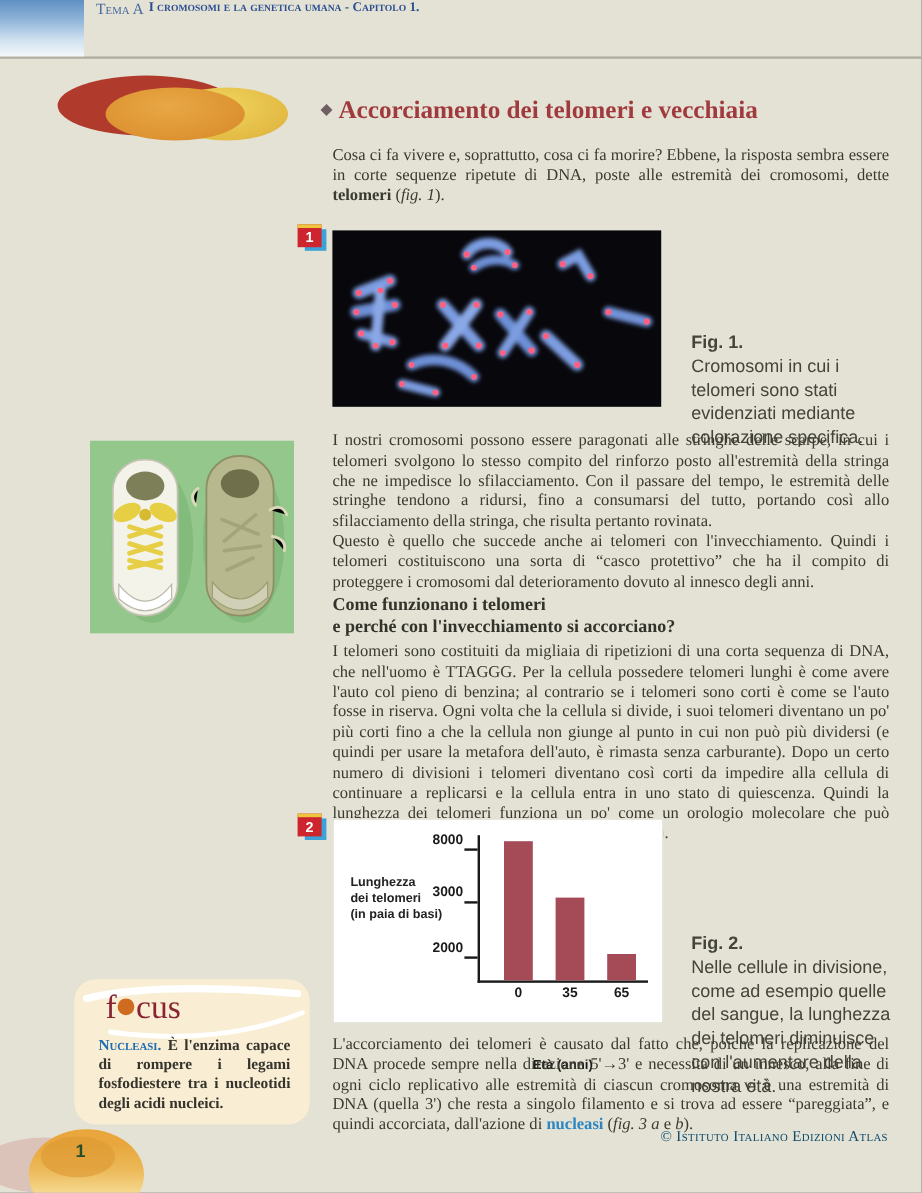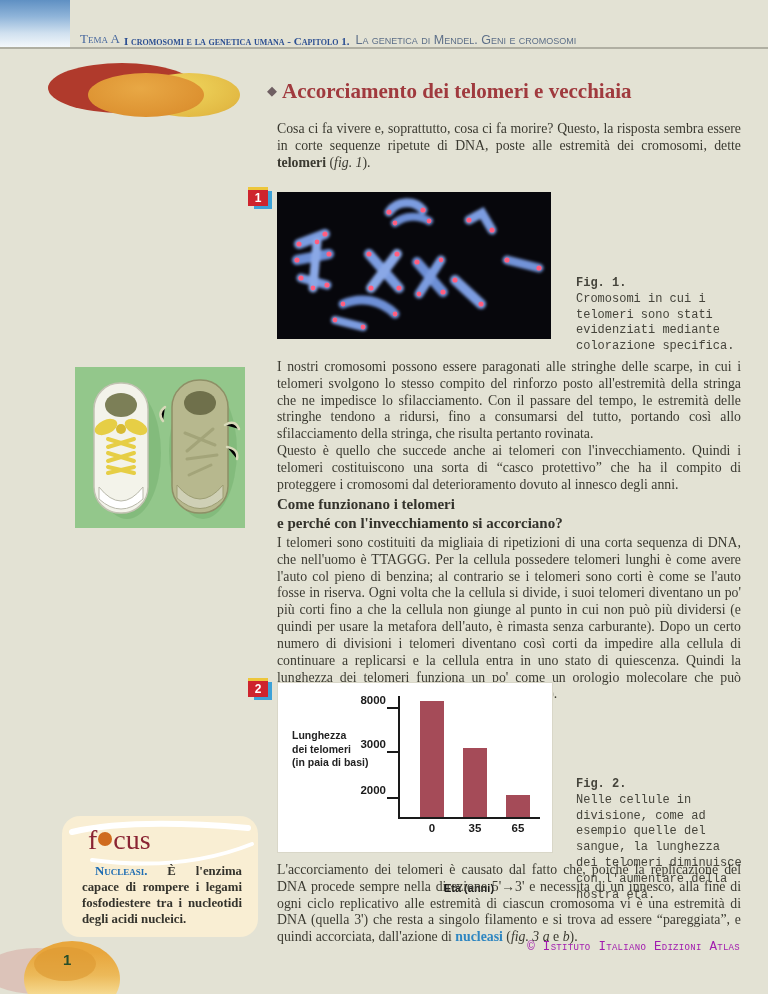--- a/index.html
+++ b/index.html
@@ -3,21 +3,21 @@
 <meta charset="utf-8">
 <style>
   html,body{margin:0;padding:0;background:#888;}
   .page{position:relative;width:768px;height:994px;background:#e3e2d4;overflow:hidden;
         font-family:"Liberation Serif",serif;}
 
   
   .topbar{position:absolute;left:0;top:0;width:768px;height:47px;border-bottom:2px solid #b0afa2;}
   .blue-block{position:absolute;left:0;top:0;width:70px;height:47px;
       background:linear-gradient(180deg,#5f90c3 0%,#8fb4d9 35%,#cfe0ef 70%,#f4f8fb 100%);}
-  .header-text{position:absolute;left:80px;top:0;height:47px;display:flex;align-items:flex-end;
+  .header-text{position:absolute;left:80px;top:0;height:47px;display:flex;align-items:flex-start;
       padding-bottom:5px;font-variant:small-caps;white-space:nowrap;}
   .hdr-1{font-size:13px;color:#47689e;margin-right:4px;}
   .hdr-2{font-size:11px;color:#2c4f92;font-weight:bold;margin-right:6px;}
   .hdr-3{font-size:12.5px;color:#5d6f88;font-family:"Liberation Sans",sans-serif;}
 
   
   .logo{position:absolute;left:44px;top:62px;width:202px;height:60px;}
   .logo .ell{position:absolute;border-radius:50%;}
   .ell-red{left:4px;top:1px;width:148px;height:50px;background:#b03a2c;}
   .ell-yellow{left:94px;top:11px;width:102px;height:44px;
@@ -53,21 +53,21 @@
   .fig-badge{position:absolute;width:25px;height:25px;}
   .fig-badge .shadow{position:absolute;left:6px;top:4px;width:18px;height:18px;background:#3da2d8;}
   .fig-badge .face{position:absolute;left:0;top:0;width:20px;height:16px;background:#ce242e;
       border-top:3px solid #edc63b;color:#fff;text-align:center;
       font:bold 12px/16px "Liberation Sans",sans-serif;}
   .badge1{left:248px;top:187px;}
   .badge2{left:248px;top:678px;}
 
   
   .fig1-image{position:absolute;left:277px;top:192px;width:274px;height:147px;background:#07070c;}
-  .fig-caption{position:absolute;font-family:Liberation Mono, monospace;font-size:12px;
+  .fig-caption{position:absolute;font-family:Liberation Sans, sans-serif;font-size:15px;
       line-height:1.32;color:#45443b;}
   .fig-caption .cap-title{font-weight:bold;display:block;}
   .cap1{left:576px;top:276px;width:166px;}
   .cap2{left:576px;top:777px;width:172px;}
 
   
   .shoes{position:absolute;left:75px;top:367px;width:170px;height:161px;}
 
   
   .fig2-box{position:absolute;left:277px;top:682px;width:276px;height:171px;background:#ffffff;
@@ -88,59 +88,58 @@
   
   .focus-box{position:absolute;left:62px;top:816px;width:196px;height:121px;background:#f9eed3;
       border-radius:18px;}
   .focus-swoosh{position:absolute;left:0;top:0;}
   .focus-logo{position:absolute;left:26px;top:8px;font-size:28px;color:#8a2433;
       font-family:"Liberation Serif",serif;display:flex;align-items:baseline;}
   .focus-dot{display:inline-block;width:14px;height:14px;border-radius:50%;background:#cf6b1e;
       margin:0 1px;position:relative;top:-1px;align-self:center;}
   .focus-text{position:absolute;left:20px;top:48px;width:160px;font-size:12.8px;line-height:1.24;
       text-align:justify;color:#34332c;font-weight:bold;}
-  .focus-term{color:#1d6cb3;font-variant:small-caps;font-weight:bold;margin-left:13px;}
-
-  
-  .copyright{position:absolute;right:28px;top:940px;font-family:Liberation Mono, monospace;
-      font-variant:small-caps;font-size:12.5px;color:#a21caf;letter-spacing:.3px;}
+  .focus-term{color:#1d6cb3;font-variant:small-caps;font-weight:bold;}
+
+  
+  .copyright{position:absolute;right:28px;top:940px;font-family:Liberation Serif, serif;
+      font-variant:small-caps;font-size:12.5px;color:#0c4a6e;letter-spacing:.3px;}
   .ellipse-pink{position:absolute;left:-16px;top:948px;width:106px;height:46px;border-radius:50%;
       background:#d9bcb2;opacity:.8;}
   .ellipse-orange{position:absolute;left:24px;top:941px;width:96px;height:76px;border-radius:50%;
       background:linear-gradient(180deg,#e8a63c 15%,#ecb959 45%,#f5d98f 70%,#fcf3d8 95%);}
   .ellipse-orange .inner{position:absolute;left:10px;top:6px;width:62px;height:34px;border-radius:50%;
       background:#dd9a33;opacity:.65;}
   .page-num{position:absolute;left:63px;top:951px;font:bold 15px "Liberation Sans",sans-serif;
       color:#274e2a;}
 </style>
 </head>
 <body>
 
 <div class="page">
 
   <div class="topbar">
     <div class="blue-block"></div>
     <div class="header-text">
       <span class="hdr-1">Tema A</span>
       <span class="hdr-2">I cromosomi e la genetica umana - Capitolo 1.</span>
-      <span class="hdr-3">La genetica di Mendel. Geni e cromosomi</span>
     </div>
   </div>
 
   <div class="logo">
     <div class="ell ell-red"></div>
     <div class="ell ell-yellow"></div>
     <div class="ell ell-orange"></div>
   </div>
 
   <div class="article-title">
     <span class="title-diamond">◆</span><span>Accorciamento dei telomeri e vecchiaia</span>
   </div>
 
-  <div class="body-text p1"><span>Cosa ci fa vivere e, soprattutto, cosa ci fa morire? Questo, la risposta sembra essere in corte sequenze ripetute di DNA, poste alle estremità dei cromosomi, dette </span><span class="seg-b">telomeri</span><span> (</span><span class="seg-i">fig. 1</span><span>).</span></div>
+  <div class="body-text p1"><span>Cosa ci fa vivere e, soprattutto, cosa ci fa morire? Ebbene, la risposta sembra essere in corte sequenze ripetute di DNA, poste alle estremità dei cromosomi, dette </span><span class="seg-b">telomeri</span><span> (</span><span class="seg-i">fig. 1</span><span>).</span></div>
 
   <div class="fig-badge badge1">
     <div class="shadow"></div>
     <div class="face">1</div>
   </div>
   <div class="fig1-image">
     <svg width="274" height="147" viewBox="0 0 274 147">
       <defs>
           <filter id="bl" x="-30%" y="-30%" width="160%" height="160%">
             <feGaussianBlur stdDeviation="1.6"></feGaussianBlur>

